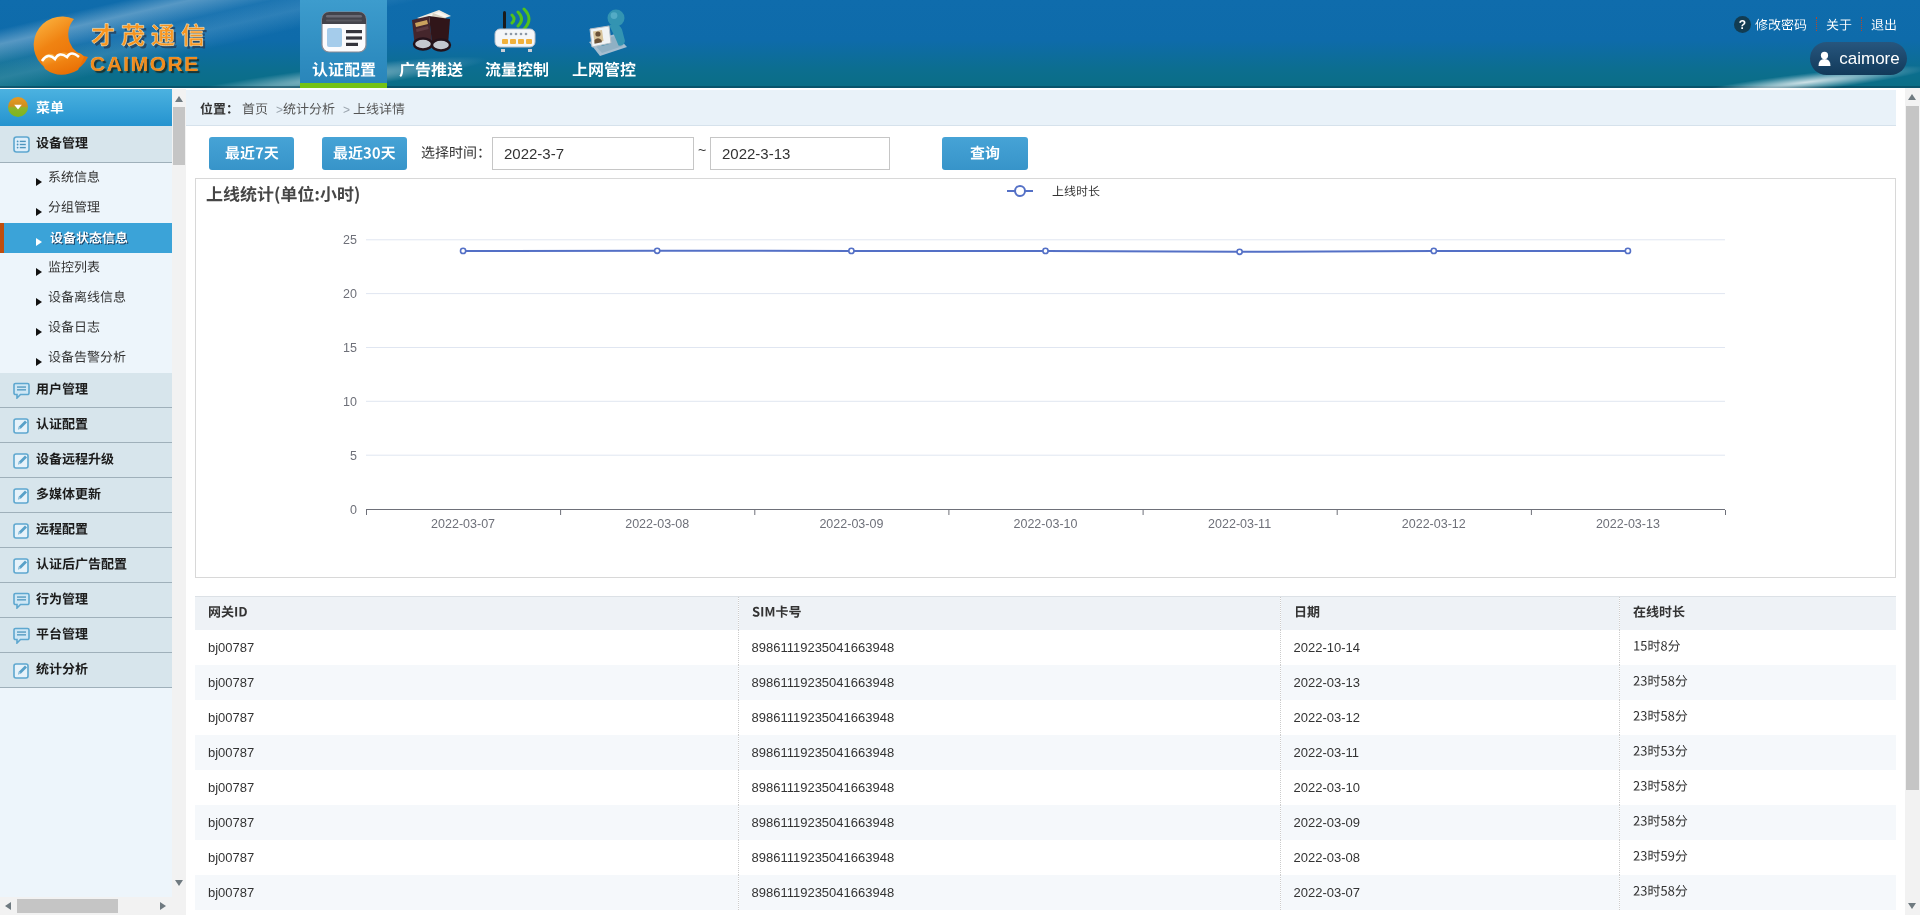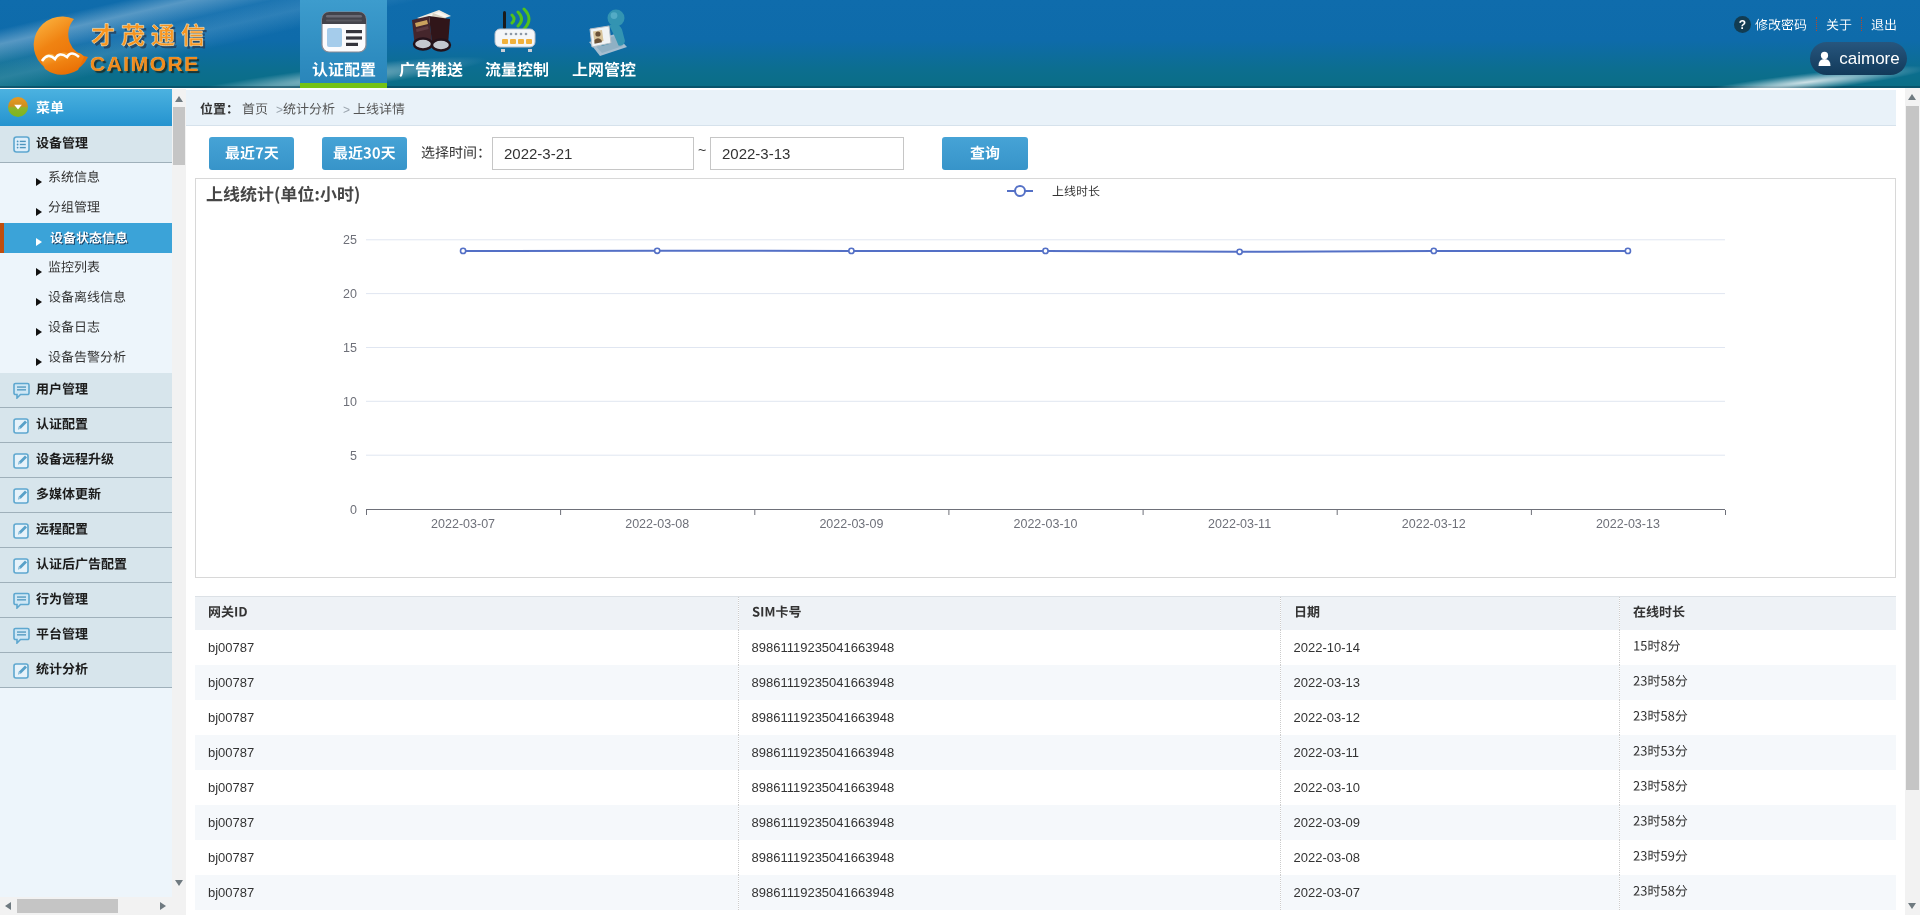--- a/index.html
+++ b/index.html
@@ -340,23 +340,23 @@
     </div>
 <div class="btn" style="left:23px;top:49px;width:85px;height:33px;padding-top:7px"><svg width="53.9" height="19" viewBox="0 0 53.9 19" style="overflow:visible">
         <path transform="translate(0,14.5)" d="M4.2 -9.4H10.7V-8.8H4.2ZM4.2 -11.1H10.7V-10.5H4.2ZM2.5 -12.3V-7.6H12.5V-12.3ZM5.6 -5.7V-5.1H3.6V-5.7ZM0.6 -0.9 0.8 0.6 5.6 0.1V1.3H7.3V-0.1L8.0 -0.2L8.0 -1.6L7.3 -1.5V-5.7H14.3V-7.1H0.6V-5.7H2.0V-1.1ZM7.8 -5.1V-3.7H8.8L8.2 -3.5C8.6 -2.6 9.1 -1.8 9.7 -1.1C9.1 -0.6 8.4 -0.2 7.6 0.0C7.9 0.3 8.3 0.9 8.5 1.3C9.4 1.0 10.2 0.5 10.9 -0.0C11.7 0.5 12.6 1.0 13.6 1.3C13.8 0.8 14.3 0.2 14.6 -0.1C13.7 -0.4 12.9 -0.7 12.2 -1.1C13.0 -2.1 13.7 -3.3 14.1 -4.8L13.1 -5.1L12.8 -5.1ZM9.7 -3.7H12.1C11.8 -3.1 11.4 -2.5 10.9 -2.1C10.4 -2.5 10.0 -3.1 9.7 -3.7ZM5.6 -3.8V-3.2H3.6V-3.8ZM5.6 -1.9V-1.4L3.6 -1.2V-1.9ZM15.9 -11.6C16.7 -10.8 17.7 -9.6 18.1 -8.8L19.6 -9.9C19.1 -10.6 18.1 -11.7 17.3 -12.5ZM27.8 -12.7C26.2 -12.2 23.4 -12.0 21.0 -11.9V-8.6C21.0 -6.7 20.9 -4.1 19.7 -2.3C20.1 -2.1 20.9 -1.5 21.2 -1.2C22.3 -2.7 22.7 -5.0 22.8 -6.9H25.1V-1.3H26.9V-6.9H29.4V-8.5H22.8V-10.4C25.1 -10.5 27.4 -10.8 29.2 -11.4ZM19.2 -7.4H15.7V-5.6H17.4V-2.0C16.8 -1.7 16.0 -1.2 15.4 -0.4L16.6 1.3C17.1 0.4 17.7 -0.6 18.2 -0.6C18.5 -0.6 19.1 -0.1 19.7 0.3C20.9 0.9 22.1 1.0 24.0 1.0C25.6 1.0 28.0 0.9 29.1 0.9C29.1 0.4 29.4 -0.5 29.6 -1.0C28.1 -0.8 25.7 -0.6 24.1 -0.6C22.4 -0.6 21.0 -0.7 20.0 -1.3C19.7 -1.5 19.4 -1.7 19.2 -1.8ZM32.8 0.0H35.0C35.2 -4.3 35.5 -6.6 38.1 -9.8V-11.1H30.8V-9.3H35.7C33.6 -6.3 33.0 -3.9 32.8 0.0ZM39.8 -7.2V-5.4H44.9C44.2 -3.5 42.8 -1.5 39.3 -0.3C39.7 0.1 40.2 0.8 40.5 1.3C43.9 0.0 45.6 -1.9 46.4 -3.9C47.6 -1.4 49.5 0.3 52.3 1.2C52.6 0.7 53.1 -0.1 53.5 -0.4C50.6 -1.2 48.7 -3.0 47.6 -5.4H52.9V-7.2H47.1C47.2 -7.6 47.2 -8.0 47.2 -8.3V-9.9H52.3V-11.7H40.4V-9.9H45.3V-8.4C45.3 -8.0 45.3 -7.6 45.2 -7.2Z" fill="#ffffff"></path>
       </svg></div>
 <div class="btn" style="left:136px;top:49px;width:85px;height:33px;padding-top:7px"><svg width="62.7" height="19" viewBox="0 0 62.7 19" style="overflow:visible">
         <path transform="translate(0,14.5)" d="M4.2 -9.4H10.7V-8.8H4.2ZM4.2 -11.1H10.7V-10.5H4.2ZM2.5 -12.3V-7.6H12.5V-12.3ZM5.6 -5.7V-5.1H3.6V-5.7ZM0.6 -0.9 0.8 0.6 5.6 0.1V1.3H7.3V-0.1L8.0 -0.2L8.0 -1.6L7.3 -1.5V-5.7H14.3V-7.1H0.6V-5.7H2.0V-1.1ZM7.8 -5.1V-3.7H8.8L8.2 -3.5C8.6 -2.6 9.1 -1.8 9.7 -1.1C9.1 -0.6 8.4 -0.2 7.6 0.0C7.9 0.3 8.3 0.9 8.5 1.3C9.4 1.0 10.2 0.5 10.9 -0.0C11.7 0.5 12.6 1.0 13.6 1.3C13.8 0.8 14.3 0.2 14.6 -0.1C13.7 -0.4 12.9 -0.7 12.2 -1.1C13.0 -2.1 13.7 -3.3 14.1 -4.8L13.1 -5.1L12.8 -5.1ZM9.7 -3.7H12.1C11.8 -3.1 11.4 -2.5 10.9 -2.1C10.4 -2.5 10.0 -3.1 9.7 -3.7ZM5.6 -3.8V-3.2H3.6V-3.8ZM5.6 -1.9V-1.4L3.6 -1.2V-1.9ZM15.9 -11.6C16.7 -10.8 17.7 -9.6 18.1 -8.8L19.6 -9.9C19.1 -10.6 18.1 -11.7 17.3 -12.5ZM27.8 -12.7C26.2 -12.2 23.4 -12.0 21.0 -11.9V-8.6C21.0 -6.7 20.9 -4.1 19.7 -2.3C20.1 -2.1 20.9 -1.5 21.2 -1.2C22.3 -2.7 22.7 -5.0 22.8 -6.9H25.1V-1.3H26.9V-6.9H29.4V-8.5H22.8V-10.4C25.1 -10.5 27.4 -10.8 29.2 -11.4ZM19.2 -7.4H15.7V-5.6H17.4V-2.0C16.8 -1.7 16.0 -1.2 15.4 -0.4L16.6 1.3C17.1 0.4 17.7 -0.6 18.2 -0.6C18.5 -0.6 19.1 -0.1 19.7 0.3C20.9 0.9 22.1 1.0 24.0 1.0C25.6 1.0 28.0 0.9 29.1 0.9C29.1 0.4 29.4 -0.5 29.6 -1.0C28.1 -0.8 25.7 -0.6 24.1 -0.6C22.4 -0.6 21.0 -0.7 20.0 -1.3C19.7 -1.5 19.4 -1.7 19.2 -1.8ZM34.1 0.2C36.2 0.2 38.0 -1.0 38.0 -3.0C38.0 -4.5 37.0 -5.4 35.8 -5.7V-5.8C37.0 -6.3 37.6 -7.2 37.6 -8.4C37.6 -10.3 36.2 -11.3 34.0 -11.3C32.7 -11.3 31.7 -10.8 30.7 -10.0L31.9 -8.6C32.5 -9.2 33.1 -9.6 33.9 -9.6C34.9 -9.6 35.4 -9.1 35.4 -8.2C35.4 -7.2 34.8 -6.5 32.7 -6.5V-4.9C35.1 -4.9 35.8 -4.2 35.8 -3.1C35.8 -2.1 35.0 -1.6 33.9 -1.6C32.9 -1.6 32.1 -2.1 31.4 -2.7L30.4 -1.3C31.2 -0.4 32.4 0.2 34.1 0.2ZM43.3 0.2C45.5 0.2 47.0 -1.8 47.0 -5.6C47.0 -9.4 45.5 -11.3 43.3 -11.3C41.0 -11.3 39.5 -9.4 39.5 -5.6C39.5 -1.8 41.0 0.2 43.3 0.2ZM43.3 -1.5C42.3 -1.5 41.6 -2.5 41.6 -5.6C41.6 -8.7 42.3 -9.6 43.3 -9.6C44.2 -9.6 44.9 -8.7 44.9 -5.6C44.9 -2.5 44.2 -1.5 43.3 -1.5ZM48.7 -7.2V-5.4H53.7C53.1 -3.5 51.6 -1.5 48.1 -0.3C48.5 0.1 49.1 0.8 49.3 1.3C52.7 0.0 54.4 -1.9 55.2 -3.9C56.5 -1.4 58.3 0.3 61.2 1.2C61.4 0.7 62.0 -0.1 62.4 -0.4C59.5 -1.2 57.5 -3.0 56.5 -5.4H61.7V-7.2H56.0C56.0 -7.6 56.0 -8.0 56.0 -8.3V-9.9H61.2V-11.7H49.2V-9.9H54.1V-8.4C54.1 -8.0 54.1 -7.6 54.1 -7.2Z" fill="#ffffff"></path>
       </svg></div>
 <span class="abs" style="left:235px;top:56px"><svg width="70.0" height="18" viewBox="0 0 70.0 18" style="overflow:visible">
         <path transform="translate(0,13.6)" d="M0.9 -10.7C1.7 -10.0 2.6 -9.0 3.0 -8.4L3.9 -9.0C3.4 -9.7 2.5 -10.6 1.7 -11.3ZM6.2 -11.3C5.9 -10.1 5.3 -8.9 4.6 -8.0C4.8 -7.9 5.3 -7.6 5.5 -7.5C5.8 -7.9 6.1 -8.4 6.4 -8.9H8.4V-6.9H4.5V-5.9H7.0C6.8 -4.1 6.2 -2.8 4.1 -2.0C4.3 -1.8 4.6 -1.4 4.7 -1.2C7.1 -2.1 7.8 -3.7 8.1 -5.9H9.5V-2.7C9.5 -1.6 9.7 -1.3 10.8 -1.3C11.0 -1.3 12.0 -1.3 12.2 -1.3C13.0 -1.3 13.3 -1.8 13.4 -3.5C13.1 -3.6 12.7 -3.8 12.5 -3.9C12.5 -2.5 12.4 -2.3 12.1 -2.3C11.9 -2.3 11.1 -2.3 10.9 -2.3C10.6 -2.3 10.5 -2.3 10.5 -2.7V-5.9H13.3V-6.9H9.5V-8.9H12.7V-9.8H9.5V-11.7H8.4V-9.8H6.8C7.0 -10.2 7.1 -10.7 7.3 -11.1ZM3.5 -6.4H0.8V-5.4H2.5V-1.2C1.9 -0.9 1.3 -0.4 0.6 0.2L1.3 1.1C2.1 0.3 2.9 -0.5 3.4 -0.5C3.7 -0.5 4.1 -0.1 4.7 0.3C5.6 0.8 6.8 1.0 8.4 1.0C9.8 1.0 12.1 0.9 13.2 0.8C13.2 0.5 13.4 -0.0 13.5 -0.3C12.1 -0.1 10.0 -0.0 8.4 -0.0C6.9 -0.0 5.8 -0.1 4.9 -0.6C4.2 -1.0 3.9 -1.4 3.5 -1.4ZM16.5 -11.7V-8.9H14.6V-8.0H16.5V-5.0C15.7 -4.8 15.1 -4.6 14.5 -4.4L14.8 -3.4L16.5 -3.9V-0.2C16.5 0.0 16.4 0.1 16.2 0.1C16.1 0.1 15.5 0.1 14.9 0.1C15.1 0.4 15.2 0.8 15.2 1.1C16.1 1.1 16.7 1.1 17.0 0.9C17.4 0.7 17.5 0.4 17.5 -0.2V-4.3L19.1 -4.8L19.0 -5.8L17.5 -5.3V-8.0H19.2V-8.9H17.5V-11.7ZM25.3 -10.1C24.8 -9.3 24.1 -8.7 23.3 -8.1C22.5 -8.7 21.9 -9.3 21.4 -10.1ZM19.5 -11.0V-10.1H20.4C21.0 -9.1 21.6 -8.3 22.5 -7.6C21.4 -7.0 20.1 -6.5 18.9 -6.2C19.1 -6.0 19.4 -5.6 19.5 -5.3C20.8 -5.7 22.1 -6.3 23.2 -7.0C24.3 -6.2 25.6 -5.7 27.0 -5.3C27.1 -5.6 27.4 -6.0 27.6 -6.2C26.3 -6.5 25.1 -6.9 24.1 -7.6C25.2 -8.4 26.1 -9.5 26.7 -10.7L26.1 -11.1L25.9 -11.0ZM22.7 -5.8V-4.5H19.8V-3.6H22.7V-2.1H19.1V-1.2H22.7V1.1H23.7V-1.2H27.4V-2.1H23.7V-3.6H26.4V-4.5H23.7V-5.8ZM34.6 -6.3C35.4 -5.2 36.3 -3.8 36.8 -2.9L37.7 -3.4C37.2 -4.3 36.3 -5.7 35.5 -6.8ZM32.5 -5.6V-2.4H30.1V-5.6ZM32.5 -6.6H30.1V-9.6H32.5ZM29.1 -10.6V-0.4H30.1V-1.5H33.5V-10.6ZM38.7 -11.7V-9.0H34.2V-7.9H38.7V-0.5C38.7 -0.2 38.6 -0.1 38.3 -0.1C38.0 -0.1 37.0 -0.1 35.9 -0.1C36.0 0.2 36.2 0.7 36.3 1.0C37.7 1.0 38.6 1.0 39.1 0.8C39.6 0.6 39.8 0.3 39.8 -0.5V-7.9H41.5V-9.0H39.8V-11.7ZM43.3 -8.6V1.1H44.4V-8.6ZM43.5 -11.1C44.1 -10.5 44.9 -9.6 45.2 -9.0L46.0 -9.6C45.7 -10.2 45.0 -11.0 44.3 -11.6ZM47.3 -4.1H50.7V-2.2H47.3ZM47.3 -6.9H50.7V-5.0H47.3ZM46.4 -7.8V-1.4H51.7V-7.8ZM46.9 -11.0V-10.0H53.7V-0.2C53.7 0.0 53.6 0.1 53.5 0.1C53.3 0.1 52.7 0.1 52.1 0.1C52.3 0.4 52.4 0.8 52.5 1.1C53.3 1.1 53.9 1.1 54.3 0.9C54.7 0.7 54.8 0.4 54.8 -0.2V-11.0ZM59.5 -6.8C60.1 -6.8 60.6 -7.2 60.6 -7.8C60.6 -8.5 60.1 -8.9 59.5 -8.9C58.9 -8.9 58.4 -8.5 58.4 -7.8C58.4 -7.2 58.9 -6.8 59.5 -6.8ZM59.5 0.1C60.1 0.1 60.6 -0.4 60.6 -1.0C60.6 -1.6 60.1 -2.0 59.5 -2.0C58.9 -2.0 58.4 -1.6 58.4 -1.0C58.4 -0.4 58.9 0.1 59.5 0.1Z" fill="#333333"></path>
       </svg></span>
-<div class="inp" style="left:306px;top:49px;width:202px">2022-3-21</div>
+<div class="inp" style="left:306px;top:49px;width:202px">2022-3-7</div>
 <span class="abs" style="left:512px;top:54px;font-size:14px;color:#333">~</span>
-<div class="inp" style="left:524px;top:49px;width:194px">2022-3-13</div>
+<div class="inp" style="left:524px;top:49px;width:180px">2022-3-13</div>
 <div class="btn" style="left:756px;top:49px;width:86px;height:33px;padding-top:7px"><svg width="30.0" height="19" viewBox="0 0 30.0 19" style="overflow:visible">
         <path transform="translate(0,14.5)" d="M4.9 -3.3H9.9V-2.5H4.9ZM4.9 -5.2H9.9V-4.4H4.9ZM0.9 -0.7V0.9H14.1V-0.7ZM6.6 -12.8V-11.1H0.8V-9.5H4.8C3.7 -8.4 2.0 -7.4 0.4 -6.8C0.7 -6.5 1.3 -5.8 1.5 -5.4C2.0 -5.6 2.6 -5.9 3.1 -6.1V-1.3H11.8V-6.3C12.3 -6.0 12.9 -5.7 13.4 -5.5C13.7 -6.0 14.2 -6.6 14.6 -7.0C12.9 -7.5 11.2 -8.4 10.0 -9.5H14.2V-11.1H8.3V-12.8ZM3.4 -6.4C4.6 -7.1 5.7 -8.0 6.6 -9.1V-6.8H8.3V-9.1C9.2 -8.0 10.4 -7.1 11.6 -6.4ZM16.2 -11.5C17.0 -10.7 17.9 -9.6 18.4 -8.9L19.7 -10.1C19.2 -10.8 18.2 -11.8 17.5 -12.5ZM15.5 -8.1V-6.4H17.3V-1.9C17.3 -1.2 16.9 -0.7 16.5 -0.4C16.8 -0.1 17.3 0.7 17.4 1.1C17.7 0.7 18.2 0.3 20.9 -1.8C20.7 -2.2 20.4 -2.9 20.3 -3.4L19.1 -2.4V-8.1ZM22.3 -12.8C21.7 -10.9 20.6 -9.1 19.4 -8.0C19.8 -7.7 20.6 -7.1 20.9 -6.8L21.1 -7.0V-0.9H22.7V-1.7H26.2V-7.9H21.8C22.1 -8.2 22.3 -8.6 22.6 -9.0H27.4C27.3 -3.4 27.1 -1.2 26.7 -0.7C26.5 -0.5 26.4 -0.4 26.1 -0.4C25.7 -0.4 25.0 -0.4 24.1 -0.5C24.4 -0.0 24.7 0.8 24.7 1.2C25.5 1.3 26.4 1.3 26.9 1.2C27.5 1.1 27.9 0.9 28.3 0.3C28.8 -0.4 29.0 -2.9 29.2 -9.8C29.2 -10.0 29.2 -10.6 29.2 -10.6H23.4C23.7 -11.1 23.9 -11.7 24.1 -12.3ZM24.6 -4.1V-3.1H22.7V-4.1ZM24.6 -5.5H22.7V-6.5H24.6Z" fill="#ffffff"></path>
       </svg></div>
 <div id="chart">
       <svg class="abs" style="left:0;top:0" width="1699" height="398" viewBox="0 0 1699 398">
         <line x1="170" y1="276.2" x2="1529" y2="276.2" stroke="#e0e6f1" stroke-width="1"></line>
         <line x1="170" y1="222.3" x2="1529" y2="222.3" stroke="#e0e6f1" stroke-width="1"></line>
         <line x1="170" y1="168.5" x2="1529" y2="168.5" stroke="#e0e6f1" stroke-width="1"></line>
         <line x1="170" y1="114.6" x2="1529" y2="114.6" stroke="#e0e6f1" stroke-width="1"></line>
         <line x1="170" y1="60.8" x2="1529" y2="60.8" stroke="#e0e6f1" stroke-width="1"></line>

